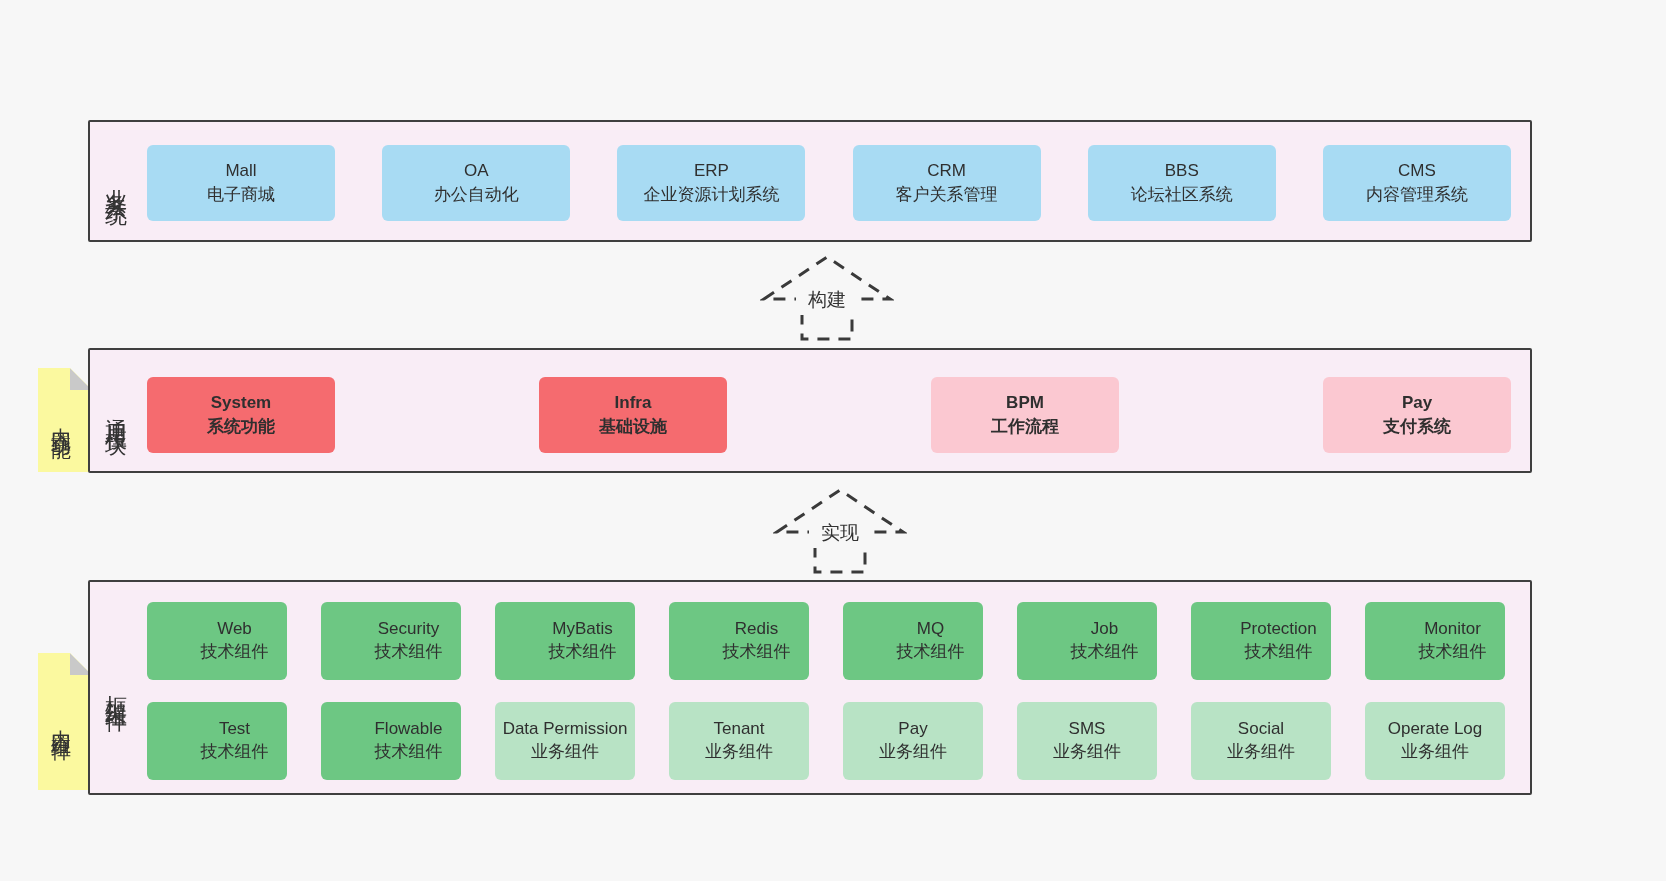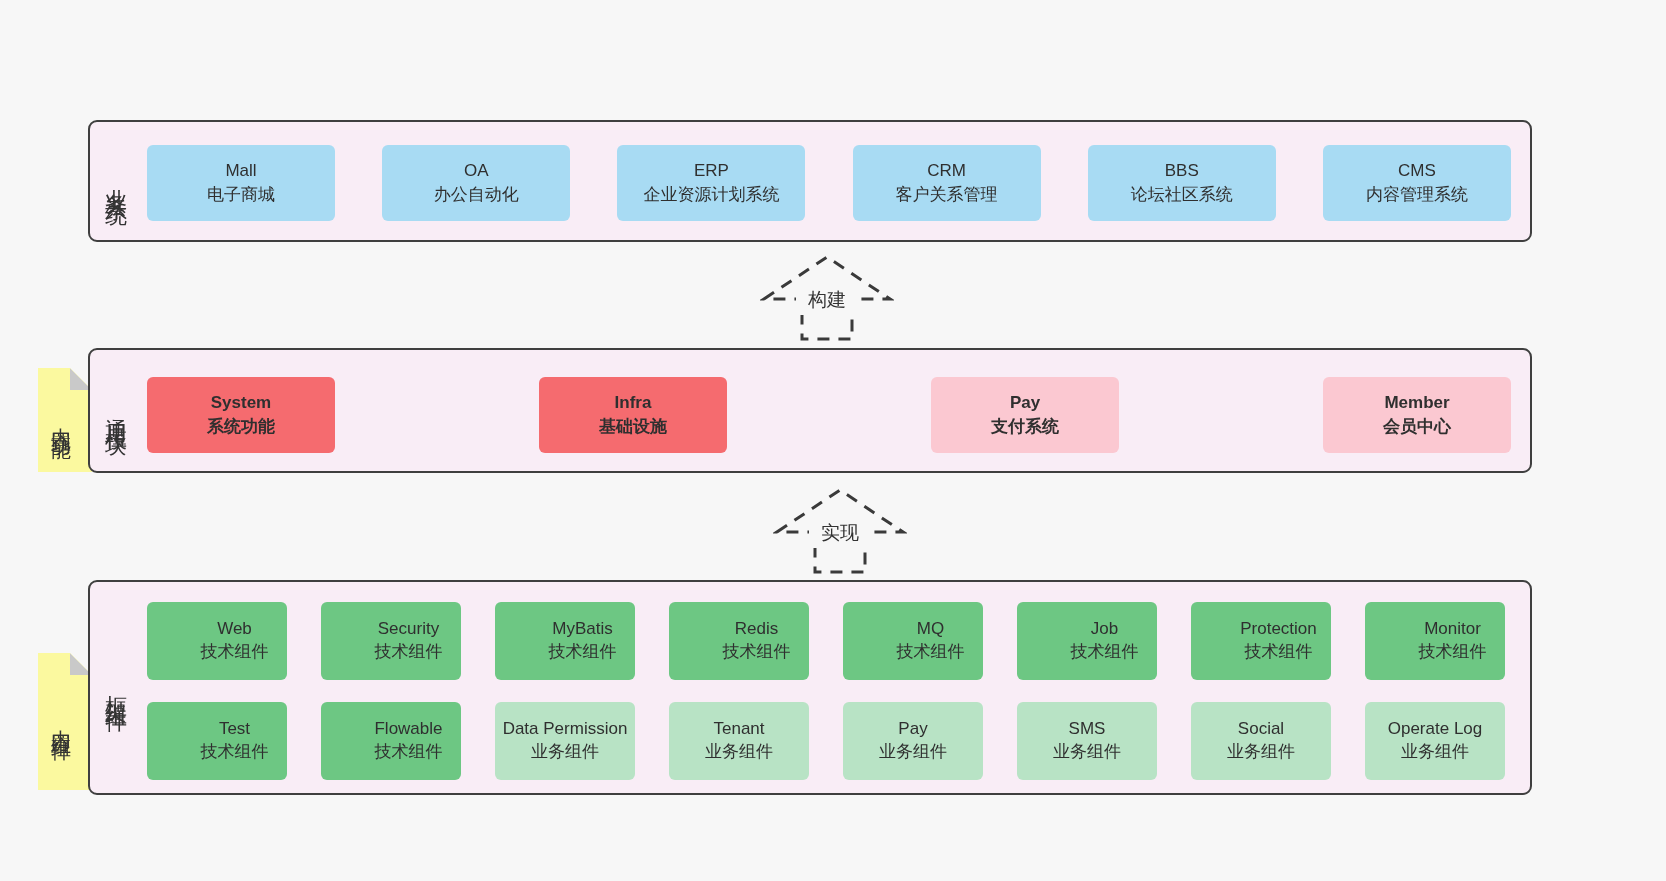--- a/index.html
+++ b/index.html
@@ -7,21 +7,21 @@
     --blue:#a8dbf3; --red:#f56b6f; --pink:#fbc8d1;
     --green:#6dc783; --green-light:#b8e3c5;
     --yellow:#fbf99f; --fold-gray:#c9c9c9;
     --text:#333333; --arrow-stroke:#3a3a3a;
   }
   html,body{margin:0;padding:0;}
   body{background:var(--page-bg);font-family:"Liberation Sans",sans-serif;color:var(--text);}
   .canvas{position:relative;width:1666px;height:881px;overflow:hidden;background:var(--page-bg);}
 
   .panel{position:absolute;left:88px;width:1444px;background:var(--panel-bg);
-         border:2px solid var(--panel-border);border-radius:9px;box-sizing:border-box;z-index:1;}
+         border:2px solid var(--panel-border);border-radius:2px;box-sizing:border-box;z-index:1;}
   .panel-business{top:120px;height:122px;}
   .panel-modules{top:348px;height:125px;}
   .panel-components{top:580px;height:215px;}
 
   .v-label{position:absolute;left:10px;top:0;bottom:0;width:32px;
            display:flex;align-items:center;justify-content:center;
            writing-mode:vertical-rl;text-orientation:upright;
            font-size:22px;letter-spacing:5px;color:var(--text);}
 
   .row{position:absolute;display:flex;justify-content:space-between;}
@@ -124,30 +124,30 @@
         <div class="box box-wide red">
           <span>System</span>
           <span>系统功能</span>
         </div>
 
         <div class="box box-wide red">
           <span>Infra</span>
           <span>基础设施</span>
         </div>
 
+        <div class="box box-wide pink">
+          <span>BPM</span>
+          <span>工作流程</span>
+        </div>
 
         <div class="box box-wide pink">
           <span>Pay</span>
           <span>支付系统</span>
         </div>
 
-        <div class="box box-wide pink">
-          <span>Member</span>
-          <span>会员中心</span>
-        </div>
 
 
     </div>
   </div>
 
   <svg class="arrow arrow-2" width="134" height="90" viewBox="0 0 134 90">
     <path d="M4 46 L67 4 L130 46 H92 V86 H42 V46 Z"></path>
     <rect x="36" y="30" width="62" height="32"></rect>
     <text x="67" y="53" text-anchor="middle">实现</text>
   </svg>

